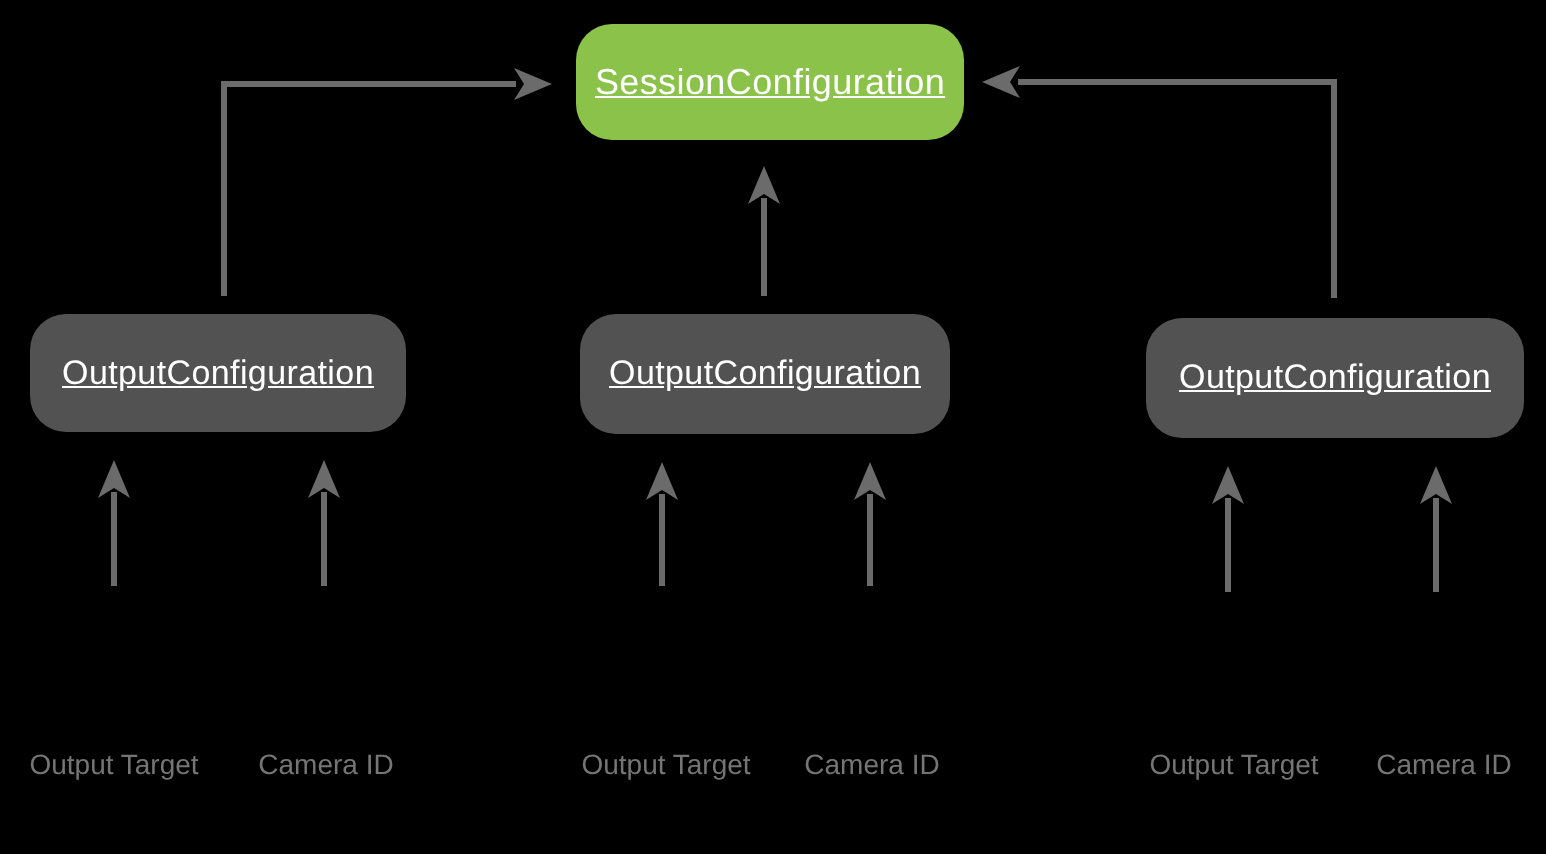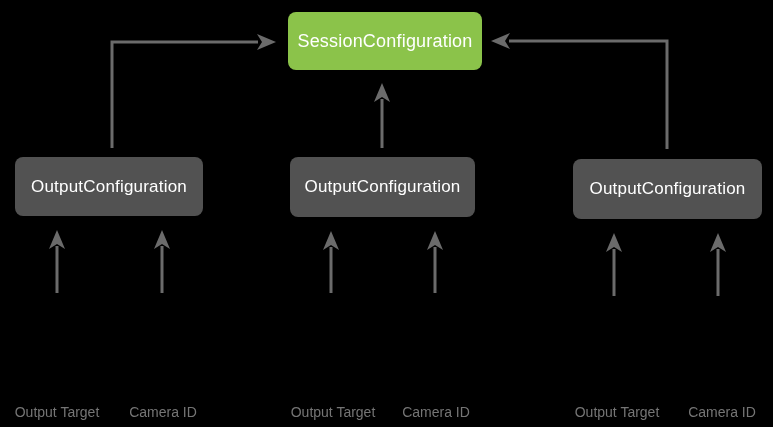--- a/index.html
+++ b/index.html
@@ -34,38 +34,39 @@
   }
   .arrow-head {
     fill: var(--arrow);
     stroke: none;
   }
   .node {
     position: absolute;
     display: flex;
     align-items: center;
     justify-content: center;
-    border-radius: 8px;
+    border-radius: 18px;
     color: var(--node-text);
     font-size: 17px;
     letter-spacing: 0.2px;
     white-space: nowrap;
+    text-decoration: underline;
   }
   .node.session {
     left: 288px; top: 12px;
     width: 194px; height: 58px;
     background: var(--session-fill);
     font-size: 18px;
   }
   .node.output-1 { left: 15px;  top: 157px; width: 188px; height: 59px; background: var(--output-fill); }
   .node.output-2 { left: 290px; top: 157px; width: 185px; height: 60px; background: var(--output-fill); }
   .node.output-3 { left: 573px; top: 159px; width: 189px; height: 60px; background: var(--output-fill); }
   .input-label {
     position: absolute;
-    top: 404px;
+    top: 374px;
     transform: translateX(-50%);
     color: var(--input-label-text);
     font-size: 14px;
     white-space: nowrap;
   }
   .input-label.p1-ot { left: 57px; }
   .input-label.p1-ci { left: 163px; }
   .input-label.p2-ot { left: 333px; }
   .input-label.p2-ci { left: 436px; }
   .input-label.p3-ot { left: 617px; }

